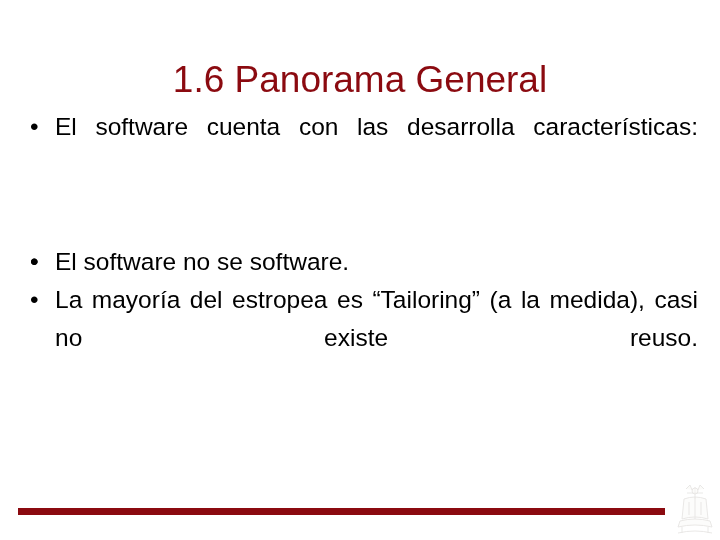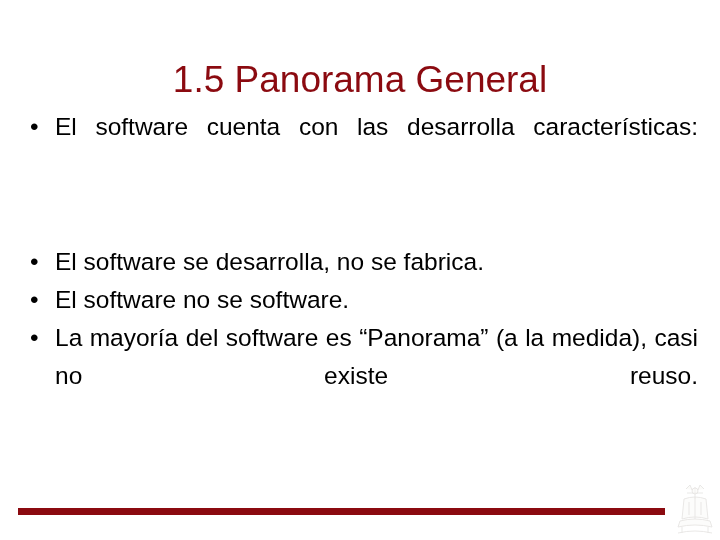--- a/index.html
+++ b/index.html
@@ -109,45 +109,44 @@
     height: 55px;
     opacity: 0.16;
     pointer-events: none;
   }
 </style>
 </head>
 <body>
 
 <div class="slide">
 
-  <h1 class="slide-title">1.5 Panorama General</h1>
+  <h1 class="slide-title">1.6 Panorama General</h1>
 
   <div class="body-area">
 
     <ul class="bullet-group group-one">
       <li class="bullet-item justified">
         <span class="bullet-marker">•</span>
         <span class="bullet-text">El software cuenta con las desarrolla características:</span>
       </li>
     </ul>
 
     <div class="spacer-paragraph"></div>
 
     <ul class="bullet-group group-two">
       <li class="bullet-item">
         <span class="bullet-marker">•</span>
-        <span class="bullet-text">El software se desarrolla, no se fabrica.</span>
       </li>
       <li class="bullet-item">
         <span class="bullet-marker">•</span>
         <span class="bullet-text">El software no se software.</span>
       </li>
       <li class="bullet-item wrap justified">
         <span class="bullet-marker">•</span>
-        <span class="bullet-text">La mayoría del software es “Panorama” (a la medida), casi no existe reuso.</span>
+        <span class="bullet-text">La mayoría del estropea es “Tailoring” (a la medida), casi no existe reuso.</span>
       </li>
     </ul>
 
   </div>
 
   <div class="bottom-rule"></div>
 
   <svg class="crest" viewBox="0 0 46 55">
     <g fill="none" stroke="#6b6257" stroke-width="0.9">
       <path d="M23 4 L23 16"></path>

